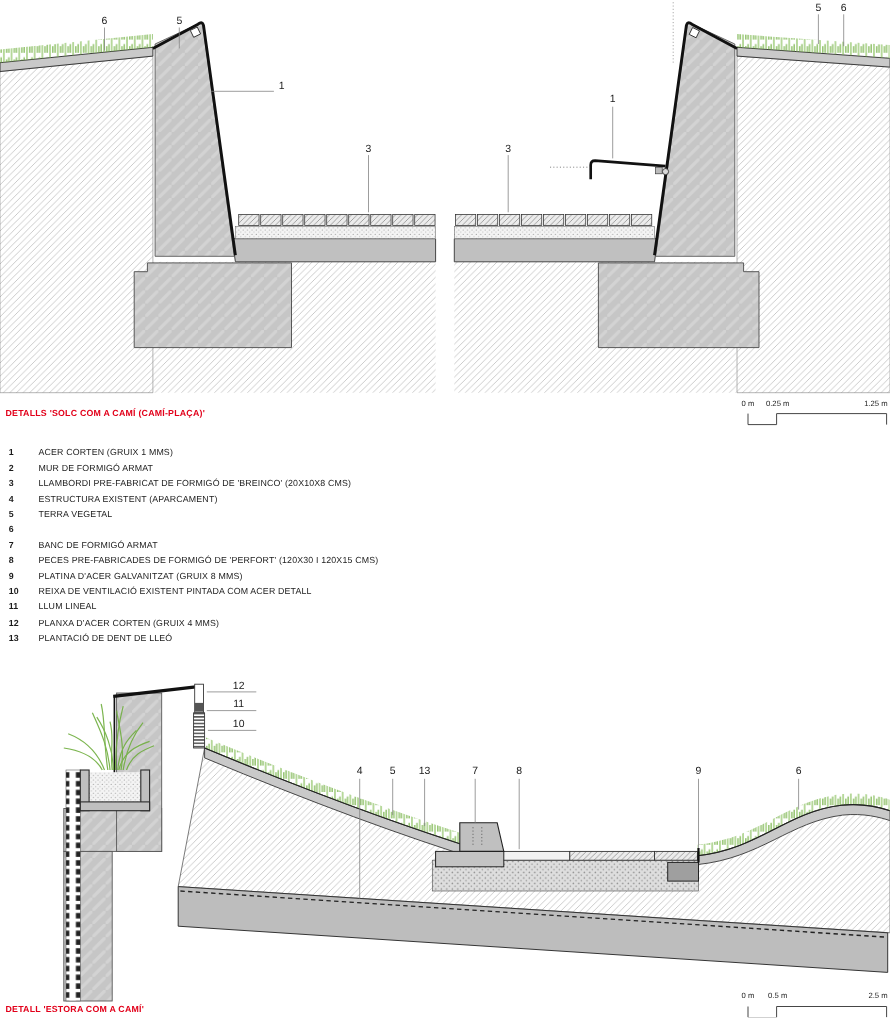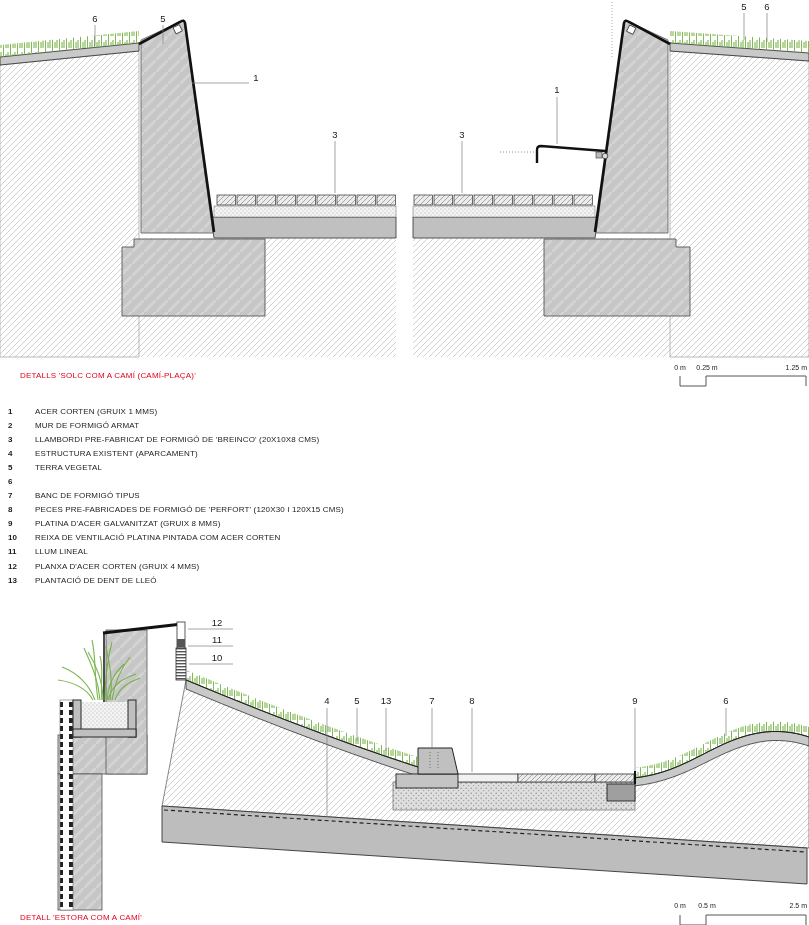--- a/index.html
+++ b/index.html
@@ -2,21 +2,21 @@
 <html><head>
 <meta charset="utf-8">
 <style>
   html,body{margin:0;padding:0;background:#fff;}
   .sheet{
     position:relative;width:809px;height:925px;background:#ffffff;
     font-family:"Liberation Sans", sans-serif;overflow:hidden;color:#1b1b1b;
   }
   svg{position:absolute;left:0;}
   .caption{
-    position:absolute;left:20px;font-size:8px;font-weight:normal;
+    position:absolute;left:5px;font-size:8px;font-weight:bold;
     color:#e2001a;letter-spacing:.2px;white-space:nowrap;
   }
   .legend{position:absolute;left:8px;top:404px;}
   .legend-row{display:flex;height:14.1px;align-items:center;}
   .legend-num{width:27px;font-size:8px;font-weight:bold;}
   .legend-txt{font-size:8px;letter-spacing:.15px;white-space:nowrap;}
   .sb-label{position:absolute;font-size:7px;color:#222;white-space:nowrap;}
   .sb-c{transform:translateX(-50%);}
   .sb-r{transform:translateX(-100%);}
   .num{font-size:9.5px;fill:#1a1a1a;}
@@ -189,33 +189,33 @@
       </div>
     <div class="legend-row">
         <span class="legend-num">5</span>
         <span class="legend-txt">TERRA VEGETAL</span>
       </div>
     <div class="legend-row">
         <span class="legend-num">6</span>
       </div>
     <div class="legend-row">
         <span class="legend-num">7</span>
-        <span class="legend-txt">BANC DE FORMIGÓ TIPUS</span>
+        <span class="legend-txt">BANC DE FORMIGÓ ARMAT</span>
       </div>
     <div class="legend-row">
         <span class="legend-num">8</span>
         <span class="legend-txt">PECES PRE-FABRICADES DE FORMIGÓ DE 'PERFORT' (120X30 I 120X15 CMS)</span>
       </div>
     <div class="legend-row">
         <span class="legend-num">9</span>
         <span class="legend-txt">PLATINA D'ACER GALVANITZAT (GRUIX 8 MMS)</span>
       </div>
     <div class="legend-row">
         <span class="legend-num">10</span>
-        <span class="legend-txt">REIXA DE VENTILACIÓ PLATINA PINTADA COM ACER CORTEN</span>
+        <span class="legend-txt">REIXA DE VENTILACIÓ EXISTENT PINTADA COM ACER DETALL</span>
       </div>
     <div class="legend-row">
         <span class="legend-num">11</span>
         <span class="legend-txt">LLUM LINEAL</span>
       </div>
     <div class="legend-row">
         <span class="legend-num">12</span>
         <span class="legend-txt">PLANXA D'ACER CORTEN (GRUIX 4 MMS)</span>
       </div>
     <div class="legend-row">

